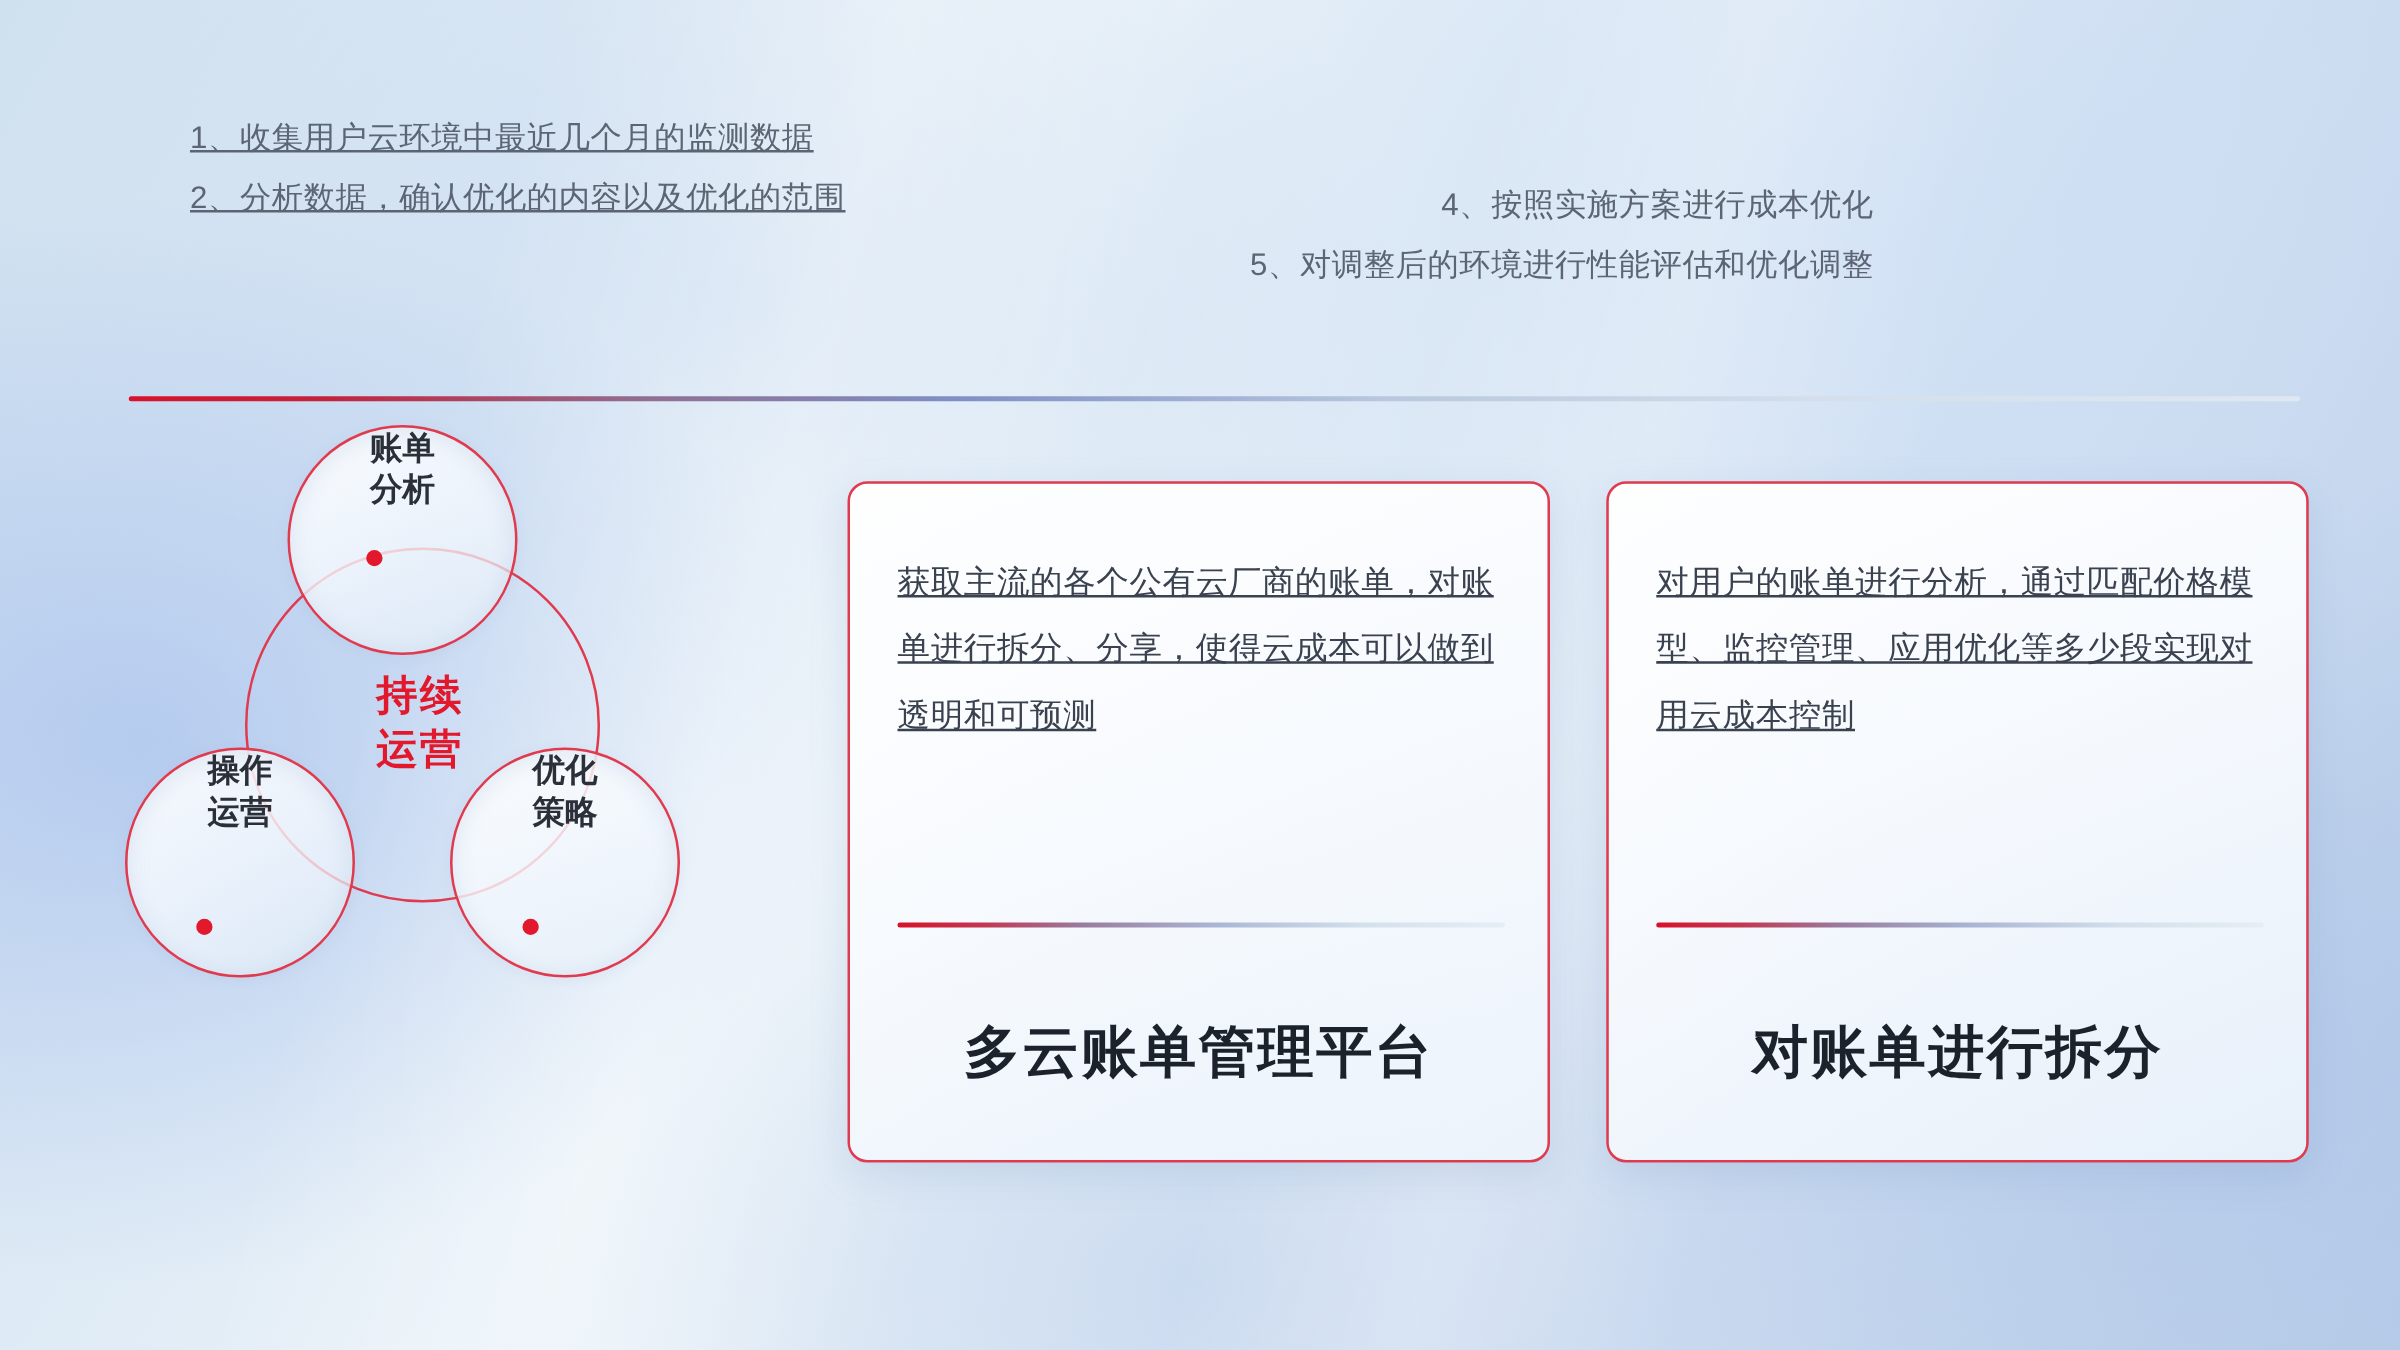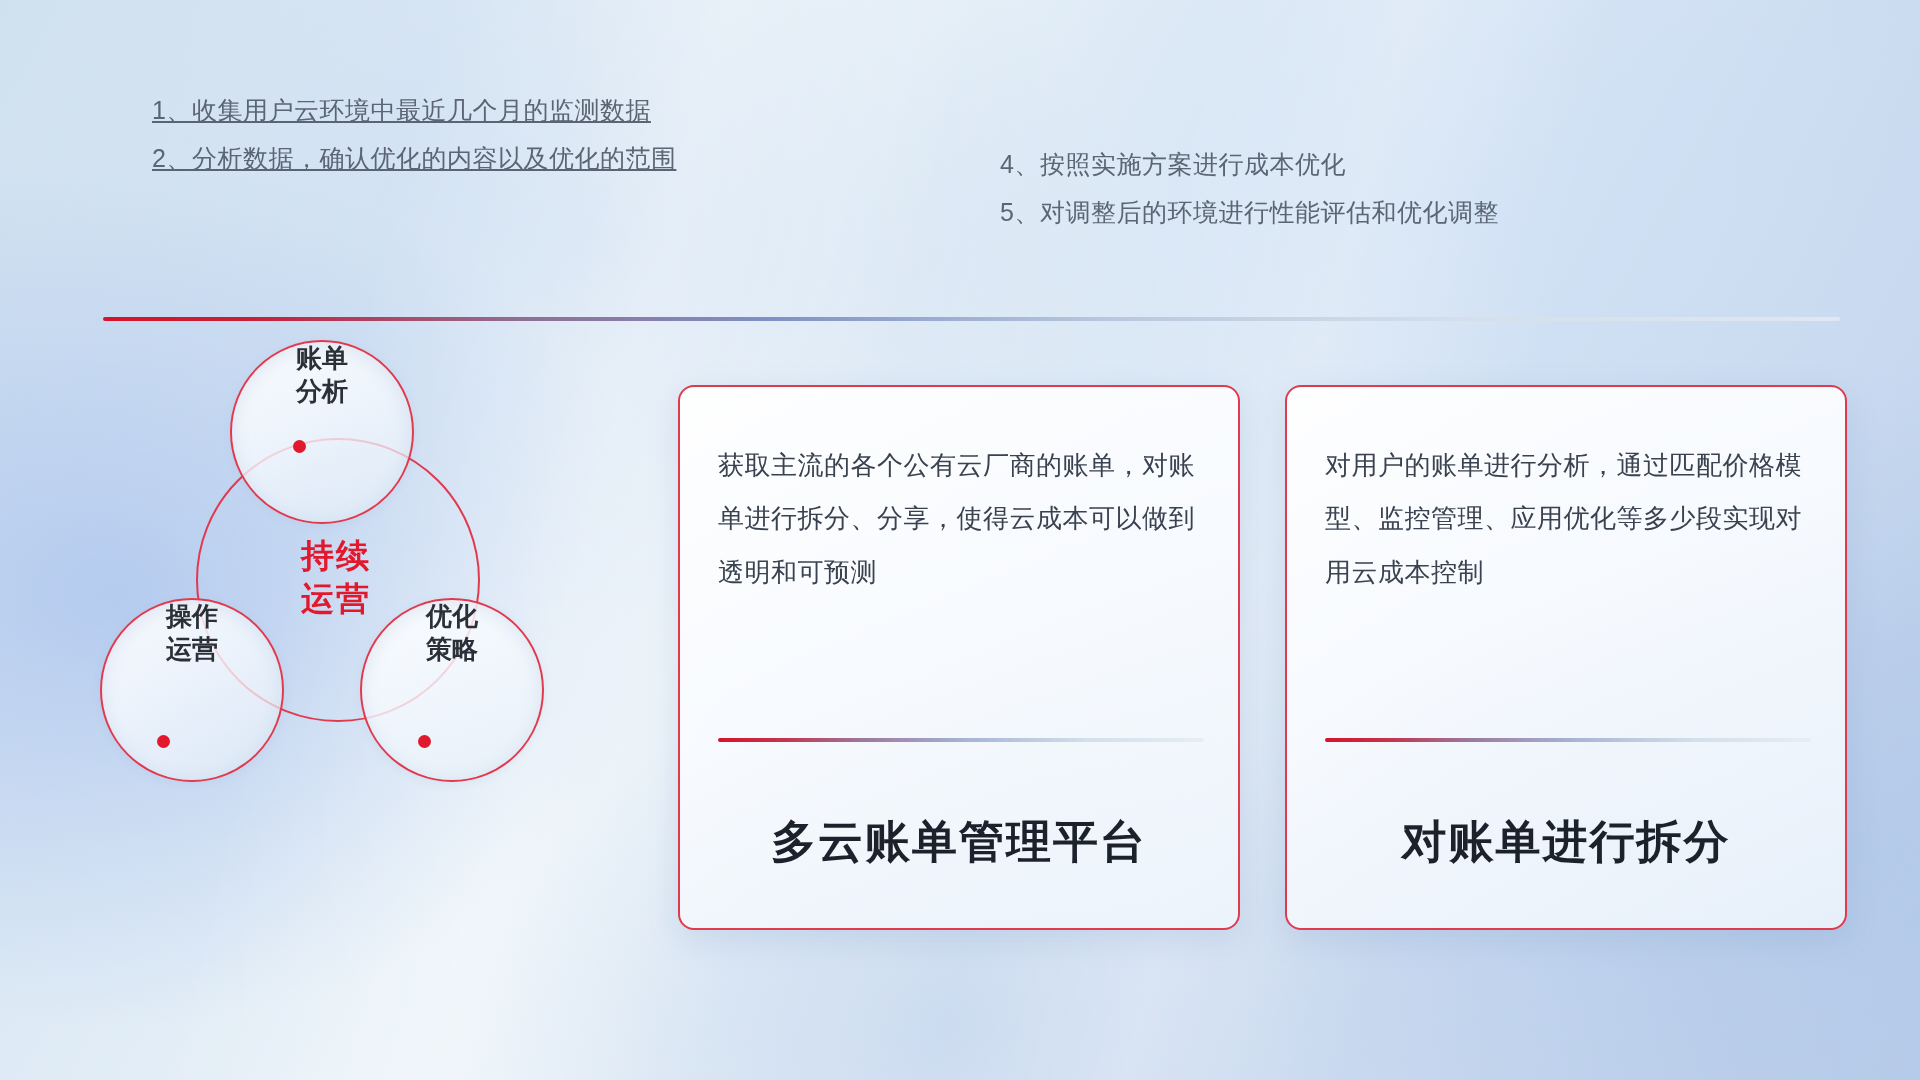--- a/index.html
+++ b/index.html
@@ -37,21 +37,21 @@
 
   
   .list-col {
     position: absolute;
     color: #5a6472;
     font-size: 25px;
     line-height: 1.0;
     letter-spacing: 0.5px;
   }
   .list-col.left  { left: 152px; top: 98px; text-decoration: underline; }
-  .list-col.right { left: 1000px; top: 152px; }
+  .list-col.right { left: 1000px; top: 152px; text-align: right; }
 
   .list-item {
     display: block;
     margin-bottom: 23px;
     white-space: nowrap;
     font-size: 25px;
     color: #5b6573;
   }
 
   
@@ -148,20 +148,21 @@
     padding: 52px 38px 0 38px;
   }
   #card-1 { left: 678px; }
   #card-2 { left: 1285px; }
 
   .card-body {
     font-size: 26px;
     line-height: 2.05;
     color: #3a4250;
     letter-spacing: 0.5px;
+    text-decoration: underline;
   }
 
   .card-rule {
     position: absolute;
     left: 38px;
     bottom: 186px;
     width: 486px;
     height: 4px;
     border-radius: 2px;
     background: linear-gradient(90deg, #d8122b 0%, #c33650 14%, #9a7a9e 30%, #a9b6d4 52%, #d3dfeb 76%, #e6eef5 100%);

